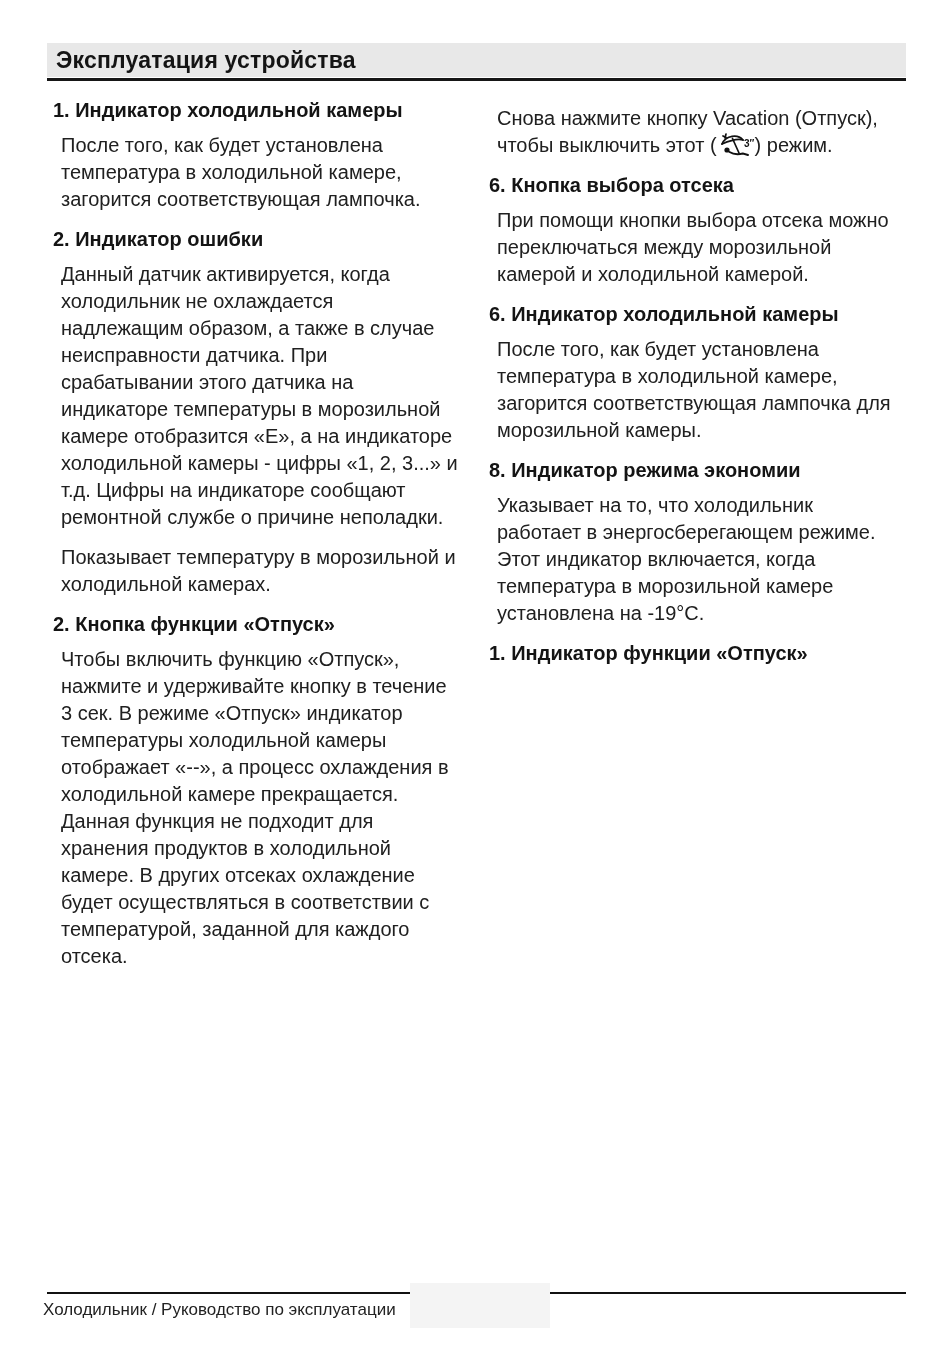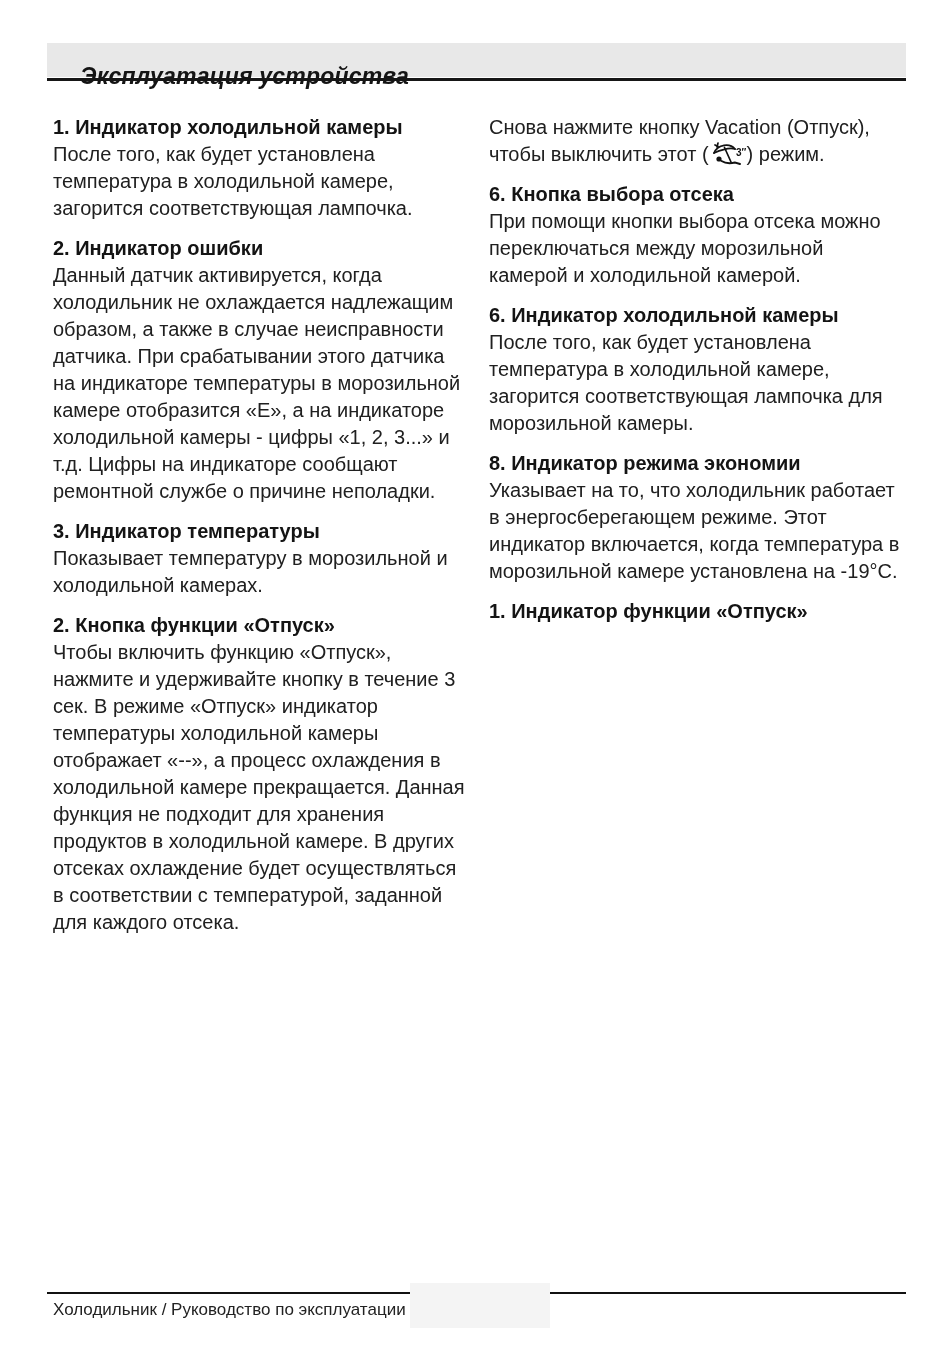--- a/index.html
+++ b/index.html
@@ -6,51 +6,51 @@
   .page {
     position:relative; width:950px; height:1348px; background:#ffffff;
     font-family:"Liberation Sans", "DejaVu Sans", sans-serif; color:#1d1d1d;
     overflow:hidden;
   }
   .header-bar {
     position:absolute; left:47px; top:43px; width:859px; height:34px;
     background:#e8e8e8;
   }
   .header-bar h1 {
-    margin:16px; padding-left:17px; font-size:23px; font-weight:bold;
-    line-height:34px; color:#141414; letter-spacing:0.2px;font-style:italic;
+    margin:0; padding-left:9px; font-size:23px; font-weight:bold;
+    line-height:34px; color:#141414; letter-spacing:0.2px;
   }
   .header-rule {
     position:absolute; left:47px; top:78px; width:859px; height:3px;
     background:#161616;
   }
   .content {
-    position:absolute; left:53px; top:114px; width:853px;
+    position:absolute; left:53px; top:97px; width:853px;
     display:flex; gap:23px;
   }
   .col { width:413px; }
   .col.right { width:417px; }
   .sec { margin:0 0 13px 0; }
   .sec-h {
     margin:0; font-size:20px; font-weight:bold; line-height:27px; color:#141414;
   }
   .sec-p {
-    margin:0; font-size:20px; font-weight:normal; line-height:27px; color:#202020;
+    margin:8px; font-size:20px; font-weight:normal; line-height:27px; color:#202020;
   }
   .vac-icon {
     display:inline-block; width:36px; height:27px; vertical-align:-7px; margin:0 1px;
   }
   .footer-rule {
     position:absolute; left:47px; top:1292px; width:859px; height:2px; background:#111111;
   }
   .footer-box {
     position:absolute; left:410px; top:1283px; width:140px; height:45px; background:#f4f4f4;
   }
   .footer-text {
-    position:absolute; left:53px; top:1299px; font-size:17px; line-height:22px; color:#222222;
+    position:absolute; left:43px; top:1299px; font-size:17px; line-height:22px; color:#222222;
   }
 </style>
 </head>
 <body>
 
 <div class="page">
 
   <div class="header-bar">
     <h1>Эксплуатация устройства</h1>
   </div>
@@ -60,21 +60,20 @@
     <div class="col left" id="col-left">
         <section class="sec">
           <h3 class="sec-h">1. Индикатор холодильной камеры</h3>
           <p class="sec-p">После того, как будет установлена температура в холодильной камере, загорится соответствующая лампочка.</p>
         </section>
         <section class="sec">
           <h3 class="sec-h">2. Индикатор ошибки</h3>
           <p class="sec-p">Данный датчик активируется, когда холодильник не охлаждается надлежащим образом, а также в случае неисправности датчика. При срабатывании этого датчика на индикаторе температуры в морозильной камере отобразится «Е», а на индикаторе холодильной камеры - цифры «1, 2, 3...» и т.д. Цифры на индикаторе сообщают ремонтной службе о причине неполадки.</p>
         </section>
         <section class="sec">
-          <h3 class="sec-h">3. Индикатор температуры</h3>
           <p class="sec-p">Показывает температуру в морозильной и холодильной камерах.</p>
         </section>
         <section class="sec">
           <h3 class="sec-h">2. Кнопка функции «Отпуск»</h3>
           <p class="sec-p">Чтобы включить функцию «Отпуск», нажмите и удерживайте кнопку в течение 3 сек. В режиме «Отпуск» индикатор температуры холодильной камеры отображает «--», а процесс охлаждения в холодильной камере прекращается. Данная функция не подходит для хранения продуктов в холодильной камере. В других отсеках охлаждение будет осуществляться в соответствии с температурой, заданной для каждого отсека.</p>
         </section>
       </div>
     <div class="col right" id="col-right">
         <section class="sec">
           <p class="sec-p"><span>Снова нажмите кнопку Vacation (Отпуск), чтобы выключить этот (</span><svg class="vac-icon" viewBox="0 0 36 27" style="display: inline-block;" xmlns="http://www.w3.org/2000/svg">

